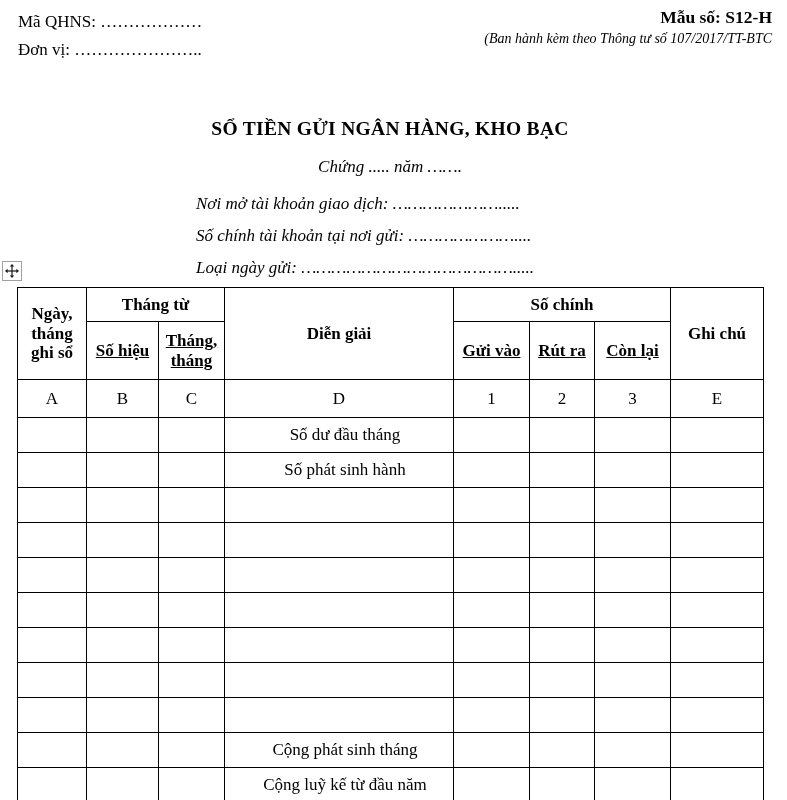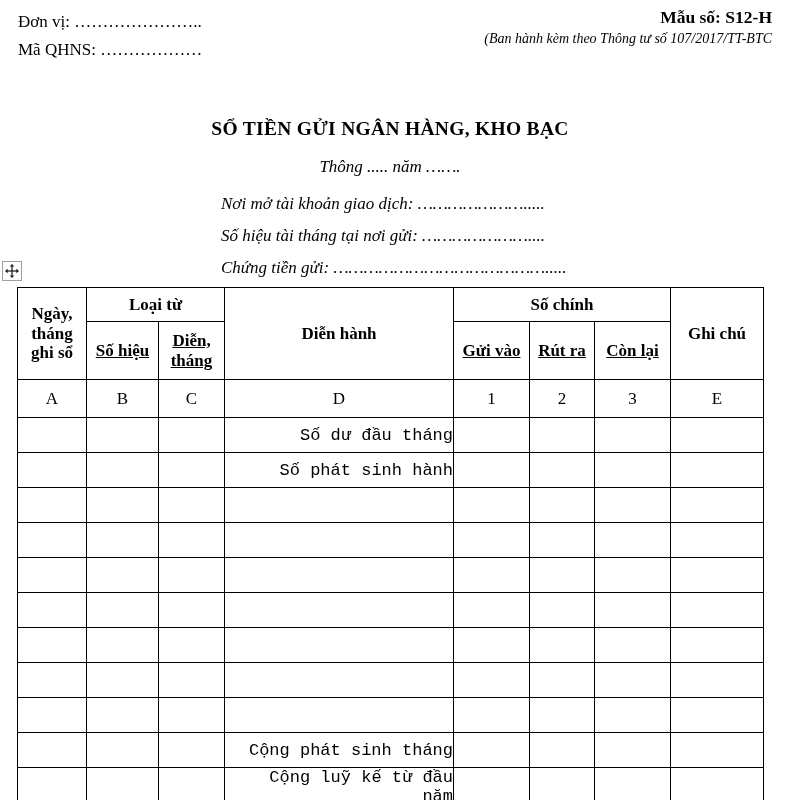--- a/index.html
+++ b/index.html
@@ -17,21 +17,21 @@
   .unit-block { position: absolute; left: 18px; top: 8px; font-size: 17px; line-height: 28px; }
   .form-block { position: absolute; left: 352px; top: 6px; width: 420px; text-align: right; }
   .form-number { font-weight: bold; font-size: 17.5px; line-height: 22px; }
   .issued-line { font-style: italic; font-size: 14px; line-height: 21.5px; }
 
   
   .title-wrap { position: absolute; left: 17px; top: 118px; width: 746px; text-align: center; }
   .doc-title { font-weight: bold; font-size: 19.5px; letter-spacing: 0.3px; }
   .doc-subtitle { position: absolute; left: 17px; top: 157px; width: 746px; text-align: center;
                   font-style: italic; font-size: 17px; }
-  .meta-block { position: absolute; left: 196px; top: 194px; font-style: italic; font-size: 17px; margin-left: 25px; }
+  .meta-block { position: absolute; left: 196px; top: 194px; font-style: italic; font-size: 17px; }
   .meta-block > div { height: 32px; }
 
   
   .move-handle {
     position: absolute; left: 2px; top: 261px; width: 20px; height: 20px;
     border: 1px solid #a0a0a0; background: #fdfdfd;
     display: flex; align-items: center; justify-content: center;
     cursor: move;
   }
 
@@ -46,47 +46,47 @@
     text-align: center;
     vertical-align: middle;
     padding: 0;
     overflow: hidden;
   }
   .ledger-table thead th { font-weight: bold; line-height: 1.15; }
   .ledger-table .h-row1 { height: 34px; margin-top: 48px; }
   .ledger-table .h-row2 { height: 58px; text-decoration: underline; }
   .ledger-table .letter-row td { height: 38px; font-weight: normal; }
   .ledger-table tbody td { height: 35px; }
-  .ledger-table td.desc { text-align: right; padding-left: 12px; font-family: Liberation Mono, monospace; }
+  .ledger-table td.desc { text-align: center; padding-left: 12px; }
   .cell-pad { padding: 0 2px; }
 </style>
 </head>
 <body>
 
 <div class="page">
 
   <div class="unit-block">
+    <div>Mã QHNS: ………………</div>
     <div>Đơn vị: …………………..</div>
-    <div>Mã QHNS: ………………</div>
   </div>
 
   <div class="form-block">
     <div class="form-number">Mẫu số: S12-H</div>
     <div class="issued-line">(Ban hành kèm theo Thông tư số 107/2017/TT-BTC</div>
   </div>
 
   <div class="title-wrap">
     <span class="doc-title">SỔ TIỀN GỬI NGÂN HÀNG, KHO BẠC</span>
   </div>
-  <div class="doc-subtitle">Thông ..... năm …….</div>
+  <div class="doc-subtitle">Chứng ..... năm …….</div>
 
   <div class="meta-block">
     <div>Nơi mở tài khoản giao dịch: ………………….....</div>
-    <div>Số hiệu tài tháng tại nơi gửi: …………………....</div>
-    <div>Chứng tiền gửi: …………………………………….....  </div>
+    <div>Số chính tài khoản tại nơi gửi: …………………....</div>
+    <div>Loại ngày gửi: …………………………………….....  </div>
   </div>
 
   <div class="move-handle">
     <svg width="14" height="14" viewBox="0 0 14 14">
       <g fill="#1a1a1a">
         <rect x="6.4" y="2" width="1.2" height="10"></rect>
         <rect x="2" y="6.4" width="10" height="1.2"></rect>
         <polygon points="7,0 4.8,2.6 9.2,2.6"></polygon>
         <polygon points="7,14 4.8,11.4 9.2,11.4"></polygon>
         <polygon points="0,7 2.6,4.8 2.6,9.2"></polygon>
@@ -102,28 +102,28 @@
         <col style="width:66px">
         <col style="width:229px">
       <col style="width:76px">
         <col style="width:65px">
         <col style="width:76px">
         <col style="width:93px">
     </colgroup>
     <thead>
       <tr class="h-row1">
         <th rowspan="2" class="cell-pad">Ngày, tháng ghi sổ</th>
-        <th colspan="2">Loại từ</th>
-        <th rowspan="2">Diễn hành</th>
+        <th colspan="2">Tháng từ</th>
+        <th rowspan="2">Diễn giải</th>
         <th colspan="3">Số chính</th>
         <th rowspan="2">Ghi chú</th>
       </tr>
       <tr class="h-row2">
         <th>Số hiệu</th>
-        <th class="cell-pad">Diễn, tháng</th>
+        <th class="cell-pad">Tháng, tháng</th>
         <th>Gửi vào</th>
         <th>Rút ra</th>
         <th>Còn lại</th>
       </tr>
       <tr class="letter-row">
         <td>A</td>
         <td>B</td>
         <td>C</td>
         <td>D</td>
         <td>1</td>

